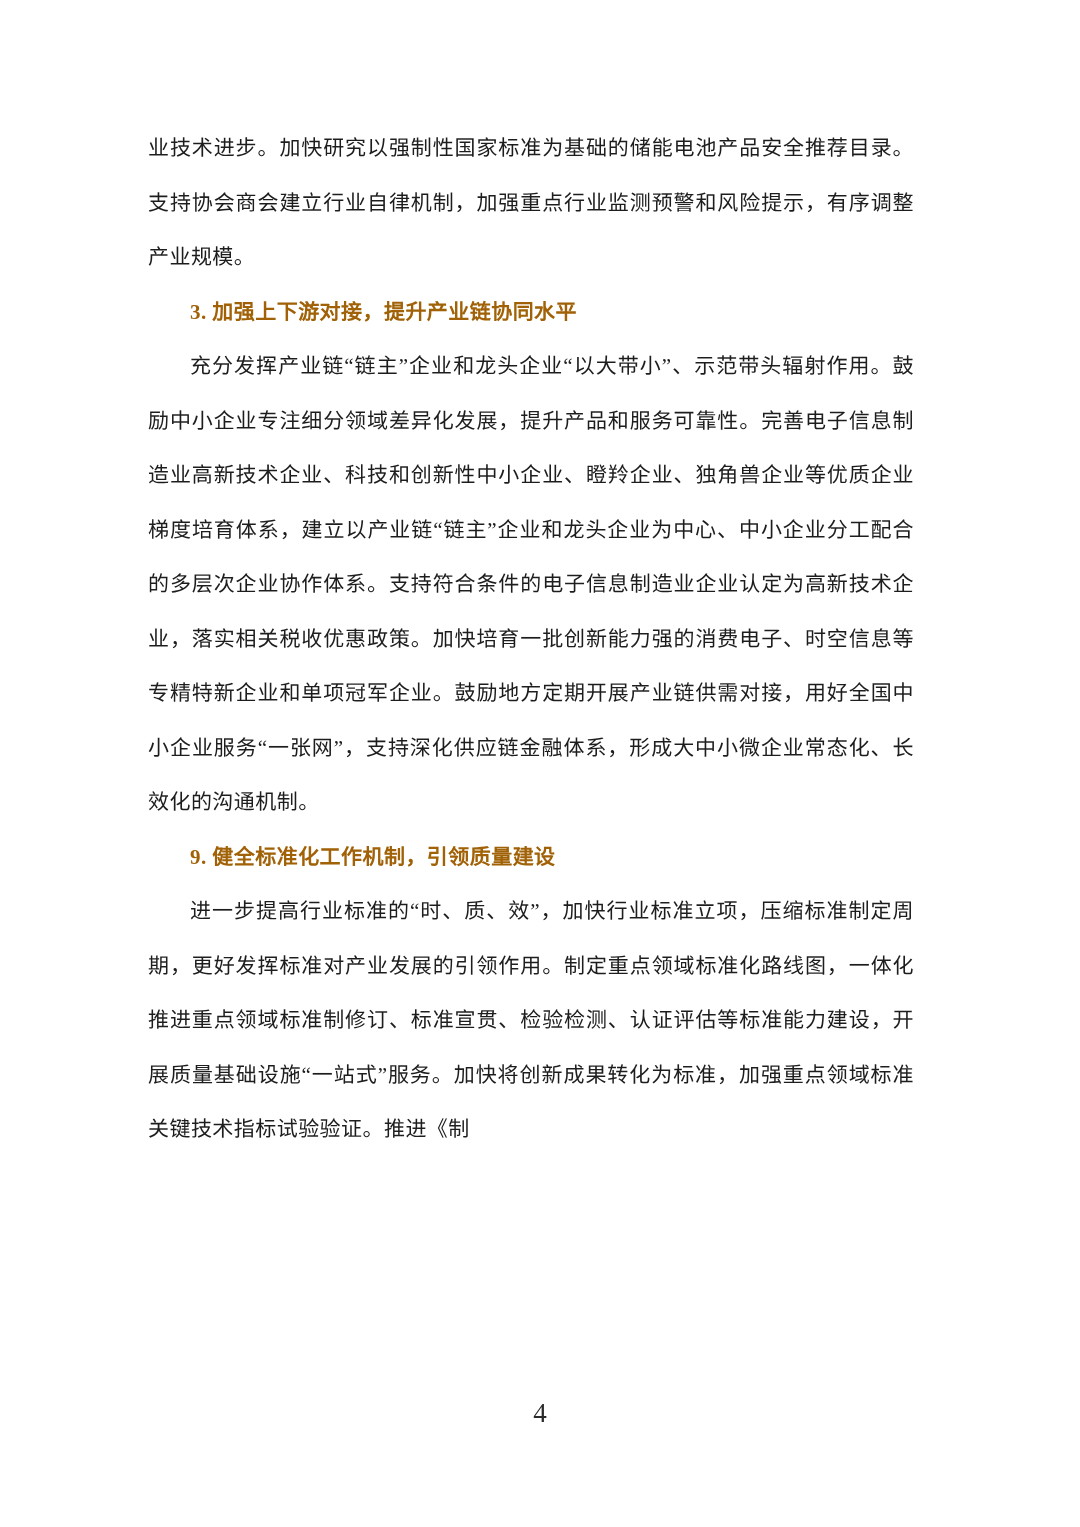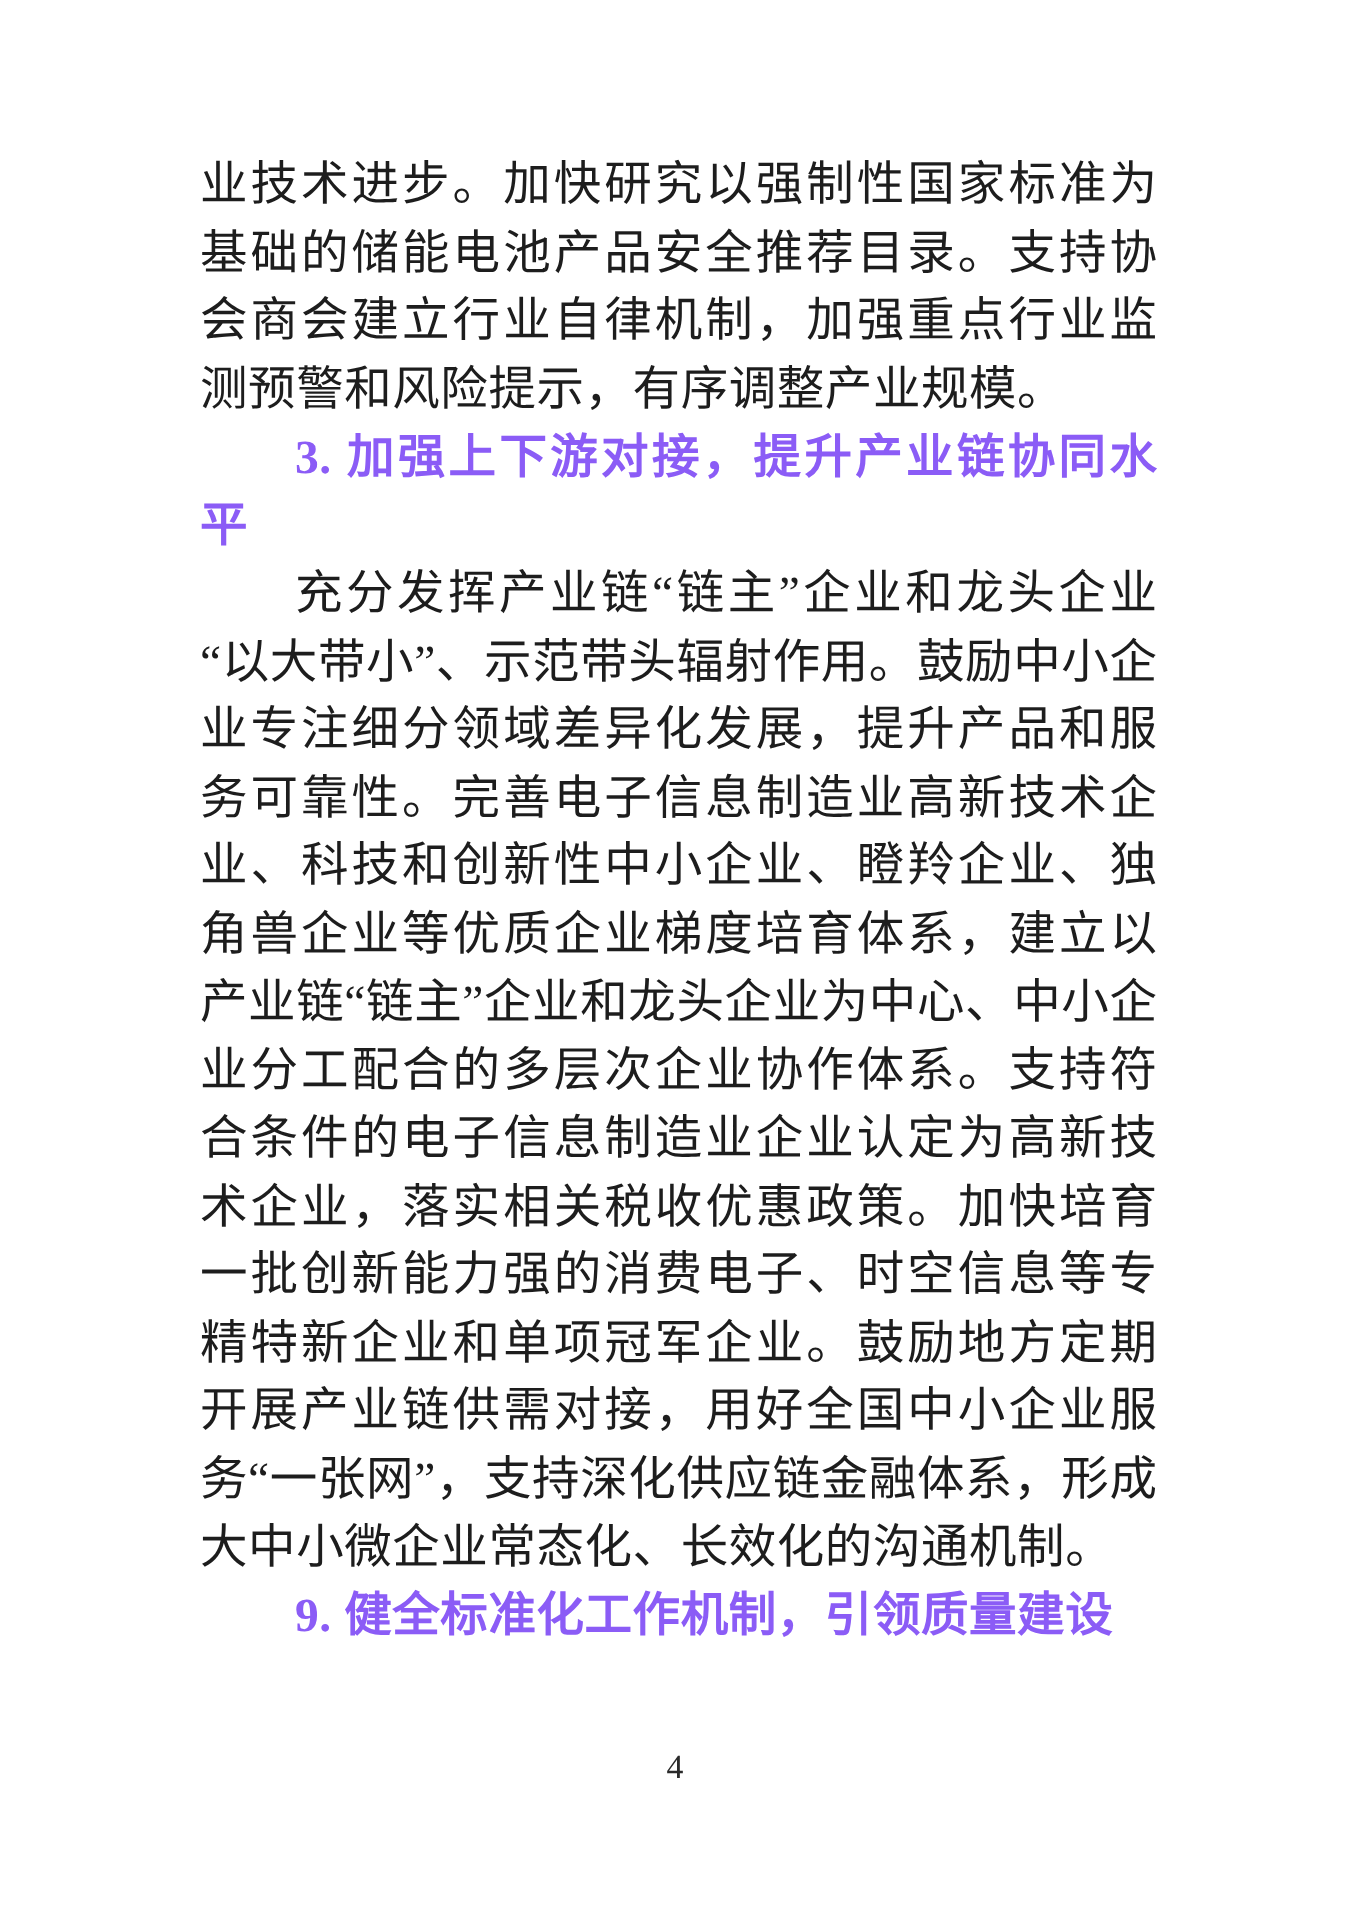--- a/index.html
+++ b/index.html
@@ -11,43 +11,43 @@
     position: relative;
     width: 1080px;
     height: 1527px;
     background: #ffffff;
     overflow: hidden;
     font-family: "Liberation Serif", "DejaVu Serif", serif;
     color: #1d1d1d;
   }
   .content {
     position: absolute;
-    left: 160px;
+    left: 148px;
     top: 121px;
     width: 766px;
-    font-size: 38px;
+    font-size: 21px;
     line-height: 54.5px;
     letter-spacing: 0.45px;
     text-align: justify;
     text-justify: inter-ideograph;
   }
   .content p {
     margin: 0;
     padding: 0;
   }
   .para-continued {
     text-indent: 0;
   }
   .para {
     text-indent: 2em;
   }
   .heading {
     text-indent: 2em;
     font-weight: bold;
-    color: #8b5cf6;
+    color: #a16207;
   }
   .footer {
     position: absolute;
     left: 0;
     top: 1398px;
     width: 100%;
     text-align: center;
     font-size: 27px;
     letter-spacing: 0;
     color: #2a2a2a;
@@ -55,15 +55,16 @@
 </style>
 </head>
 <body>
 
 <div class="page">
   <div class="content">
     <p class="para-continued">业技术进步。加快研究以强制性国家标准为基础的储能电池产品安全推荐目录。支持协会商会建立行业自律机制，加强重点行业监测预警和风险提示，有序调整产业规模。</p>
     <p class="heading">3. 加强上下游对接，提升产业链协同水平</p>
     <p class="para">充分发挥产业链“链主”企业和龙头企业“以大带小”、示范带头辐射作用。鼓励中小企业专注细分领域差异化发展，提升产品和服务可靠性。完善电子信息制造业高新技术企业、科技和创新性中小企业、瞪羚企业、独角兽企业等优质企业梯度培育体系，建立以产业链“链主”企业和龙头企业为中心、中小企业分工配合的多层次企业协作体系。支持符合条件的电子信息制造业企业认定为高新技术企业，落实相关税收优惠政策。加快培育一批创新能力强的消费电子、时空信息等专精特新企业和单项冠军企业。鼓励地方定期开展产业链供需对接，用好全国中小企业服务“一张网”，支持深化供应链金融体系，形成大中小微企业常态化、长效化的沟通机制。</p>
     <p class="heading">9. 健全标准化工作机制，引领质量建设</p>
+    <p class="para">进一步提高行业标准的“时、质、效”，加快行业标准立项，压缩标准制定周期，更好发挥标准对产业发展的引领作用。制定重点领域标准化路线图，一体化推进重点领域标准制修订、标准宣贯、检验检测、认证评估等标准能力建设，开展质量基础设施“一站式”服务。加快将创新成果转化为标准，加强重点领域标准关键技术指标试验验证。推进《制</p>
   </div>
   <div class="footer">4</div>
 </div>
 
 </body></html>

